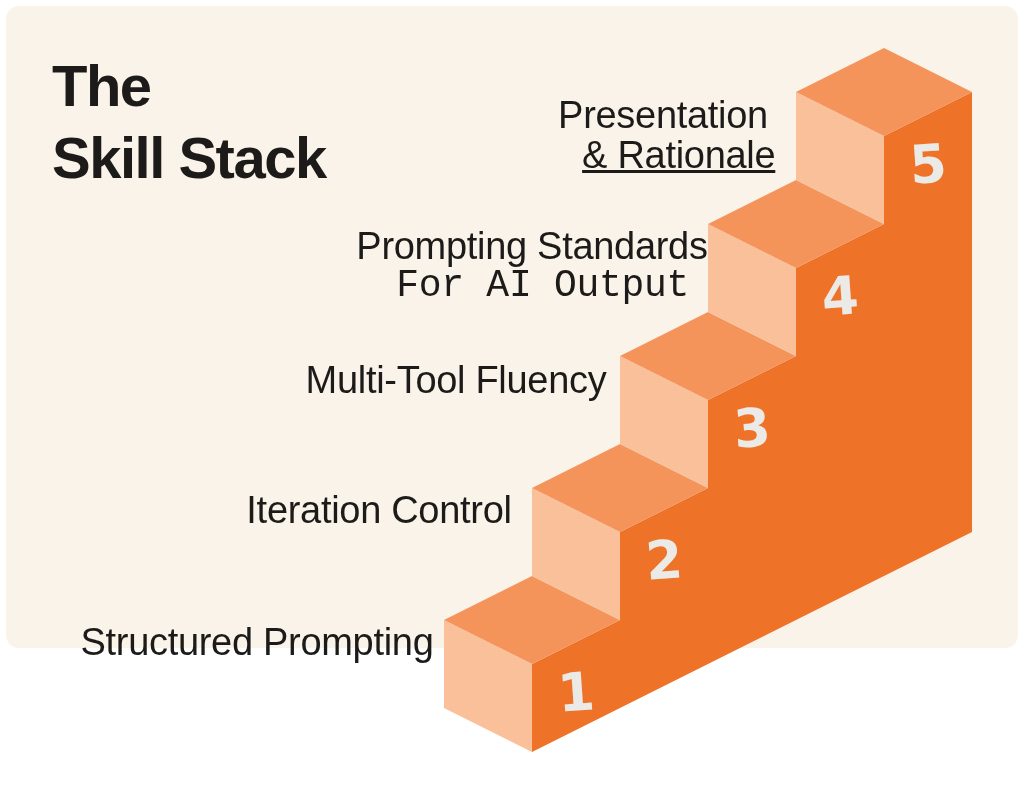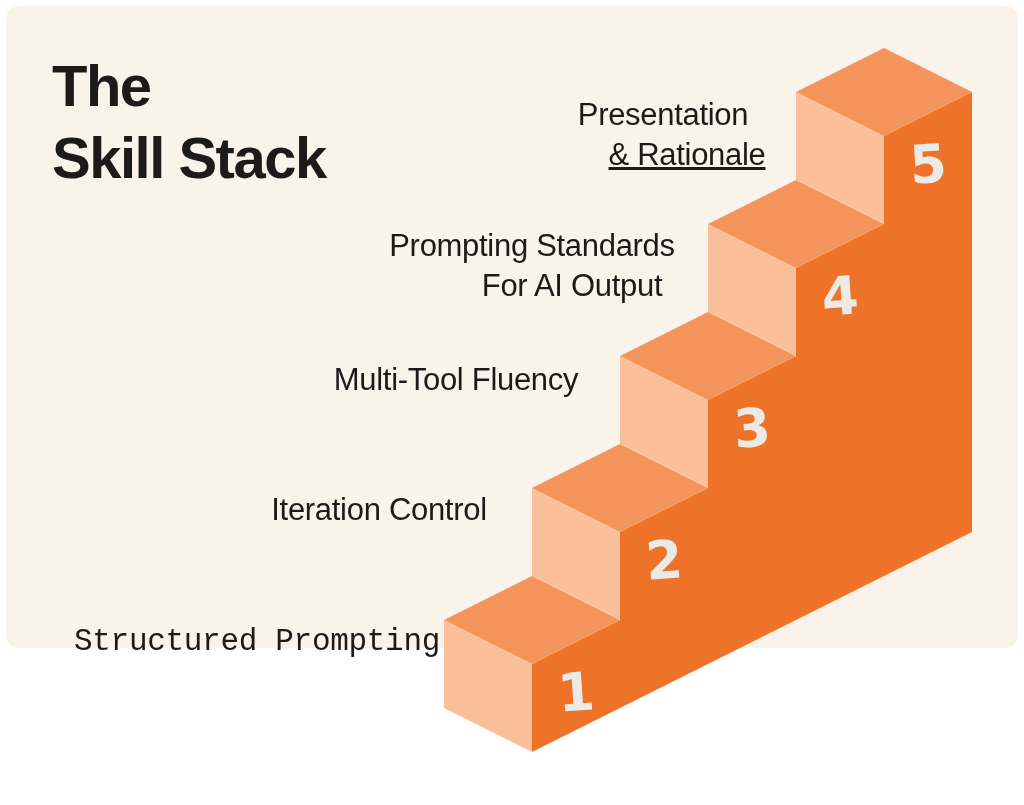--- a/index.html
+++ b/index.html
@@ -39,25 +39,25 @@
     font-weight: 700;
     line-height: 72px;
     letter-spacing: -1.5px;
     white-space: nowrap;
   }
   .title span { display: block; }
   .step-label {
     position: absolute;
     transform: translateX(-50%);
     color: var(--label-text, #1c1b19);
-    font-size: 31px;
+    font-size: 38px;
     font-weight: 500;
     line-height: 40px;
     letter-spacing: -0.3px;
-    text-align: center;
+    text-align: left;
     white-space: nowrap;
   }
   .step-label .line { display: block; position: relative; }
   .step-num {
     position: absolute;
     transform: translate(-50%, -50%) rotate(-4deg);
     color: var(--number-text, #eceae7);
     font-family: "DejaVu Sans", sans-serif;
     font-size: 53px;
     font-weight: 700;
@@ -99,35 +99,35 @@
       <polygon class="face-riser" points="796,92 884,136 884,224 796,180"></polygon>
       <polygon class="face-top" points="796,92 884,48 972,92 884,136"></polygon>
     </g>
   </svg>
 
   <h1 class="title" style="margin:0;">
     <span>The</span>
     <span>Skill Stack</span>
   </h1>
 
-  <div class="step-label" style="left:257px; top:622px;font-family:Liberation Mono, monospace;">
+  <div class="step-label" style="left:257px; top:622px;">
     <span class="line">Structured Prompting</span>
   </div>
 
   <div class="step-label" style="left:379px; top:490px;">
     <span class="line">Iteration Control</span>
   </div>
 
   <div class="step-label" style="left:456px; top:360px;">
     <span class="line">Multi-Tool Fluency</span>
   </div>
 
   <div class="step-label" style="left:532px; top:226px;">
     <span class="line">Prompting Standards</span>
-    <span class="line" style="left:40px;">For AI Output</span>
+    <span class="line" style="left:40px;font-family:Liberation Mono, monospace;">For AI Output</span>
   </div>
 
   <div class="step-label" style="left:663px; top:95px;">
     <span class="line">Presentation</span>
     <span class="line" style="left:24px;text-decoration:underline;">&amp; Rationale</span>
   </div>
 
   <div class="step-num" style="left:576px; top:692px;">1</div>
   <div class="step-num" style="left:664px; top:560px;">2</div>
   <div class="step-num" style="left:752px; top:428px;">3</div>

